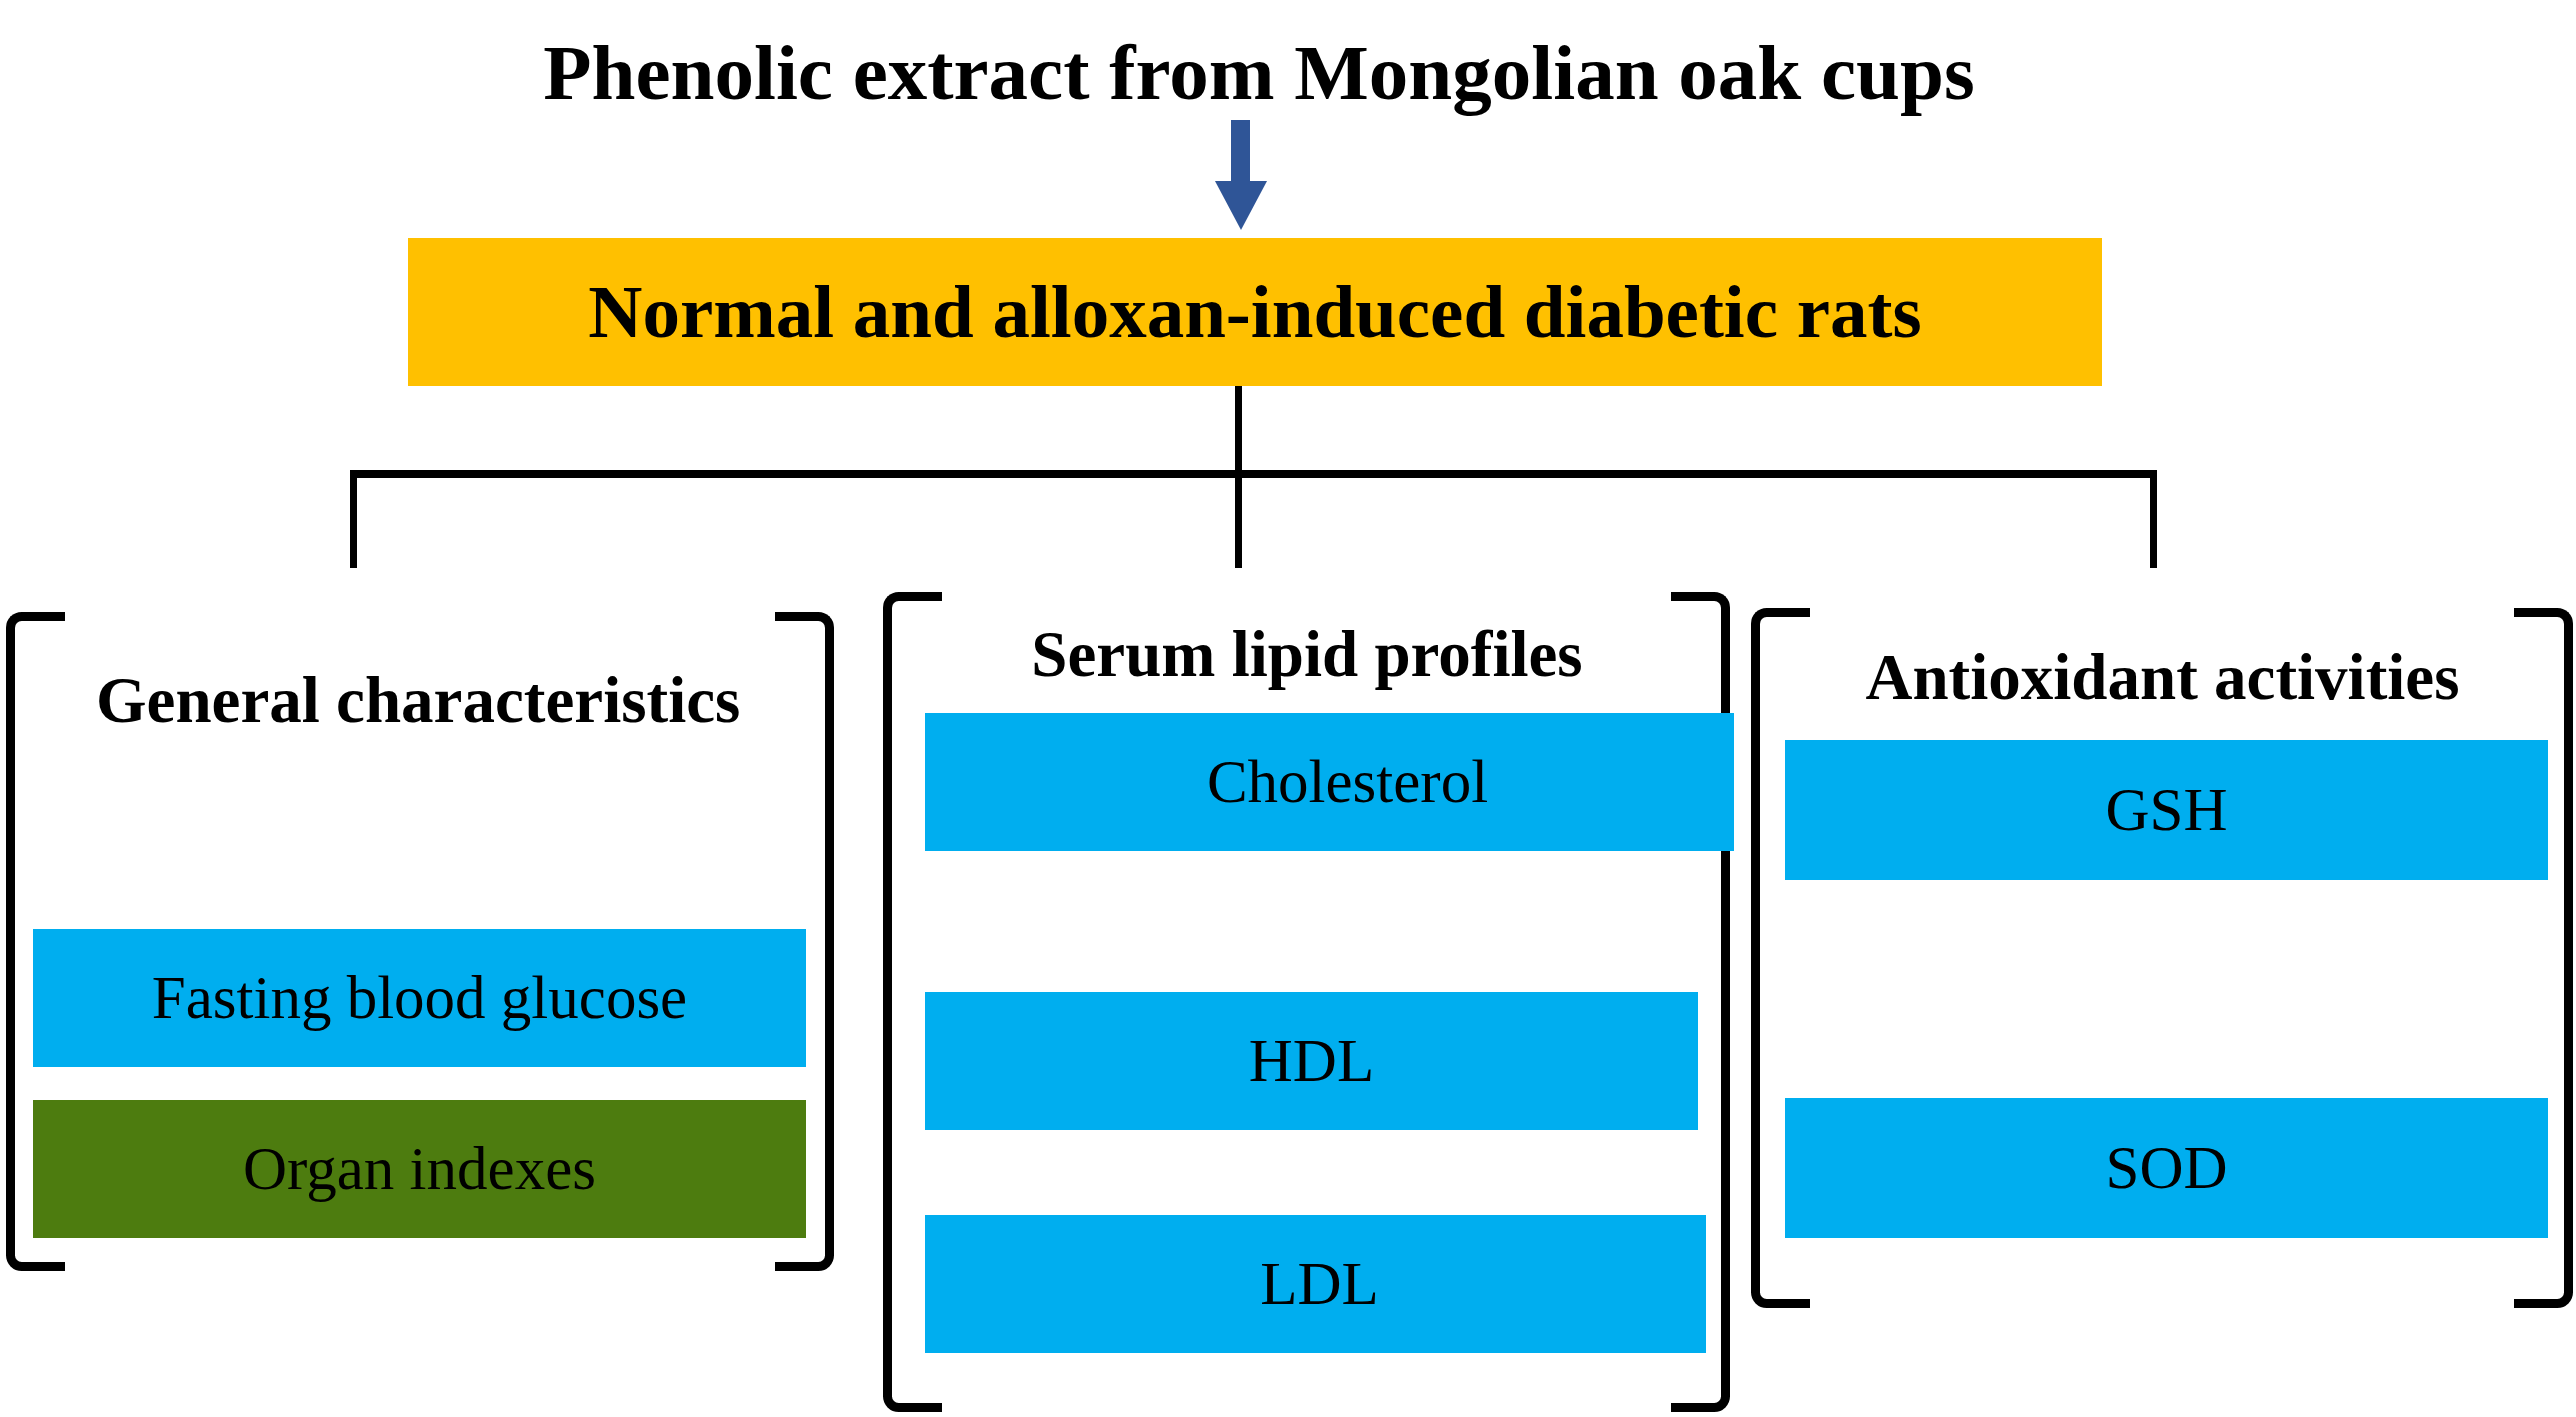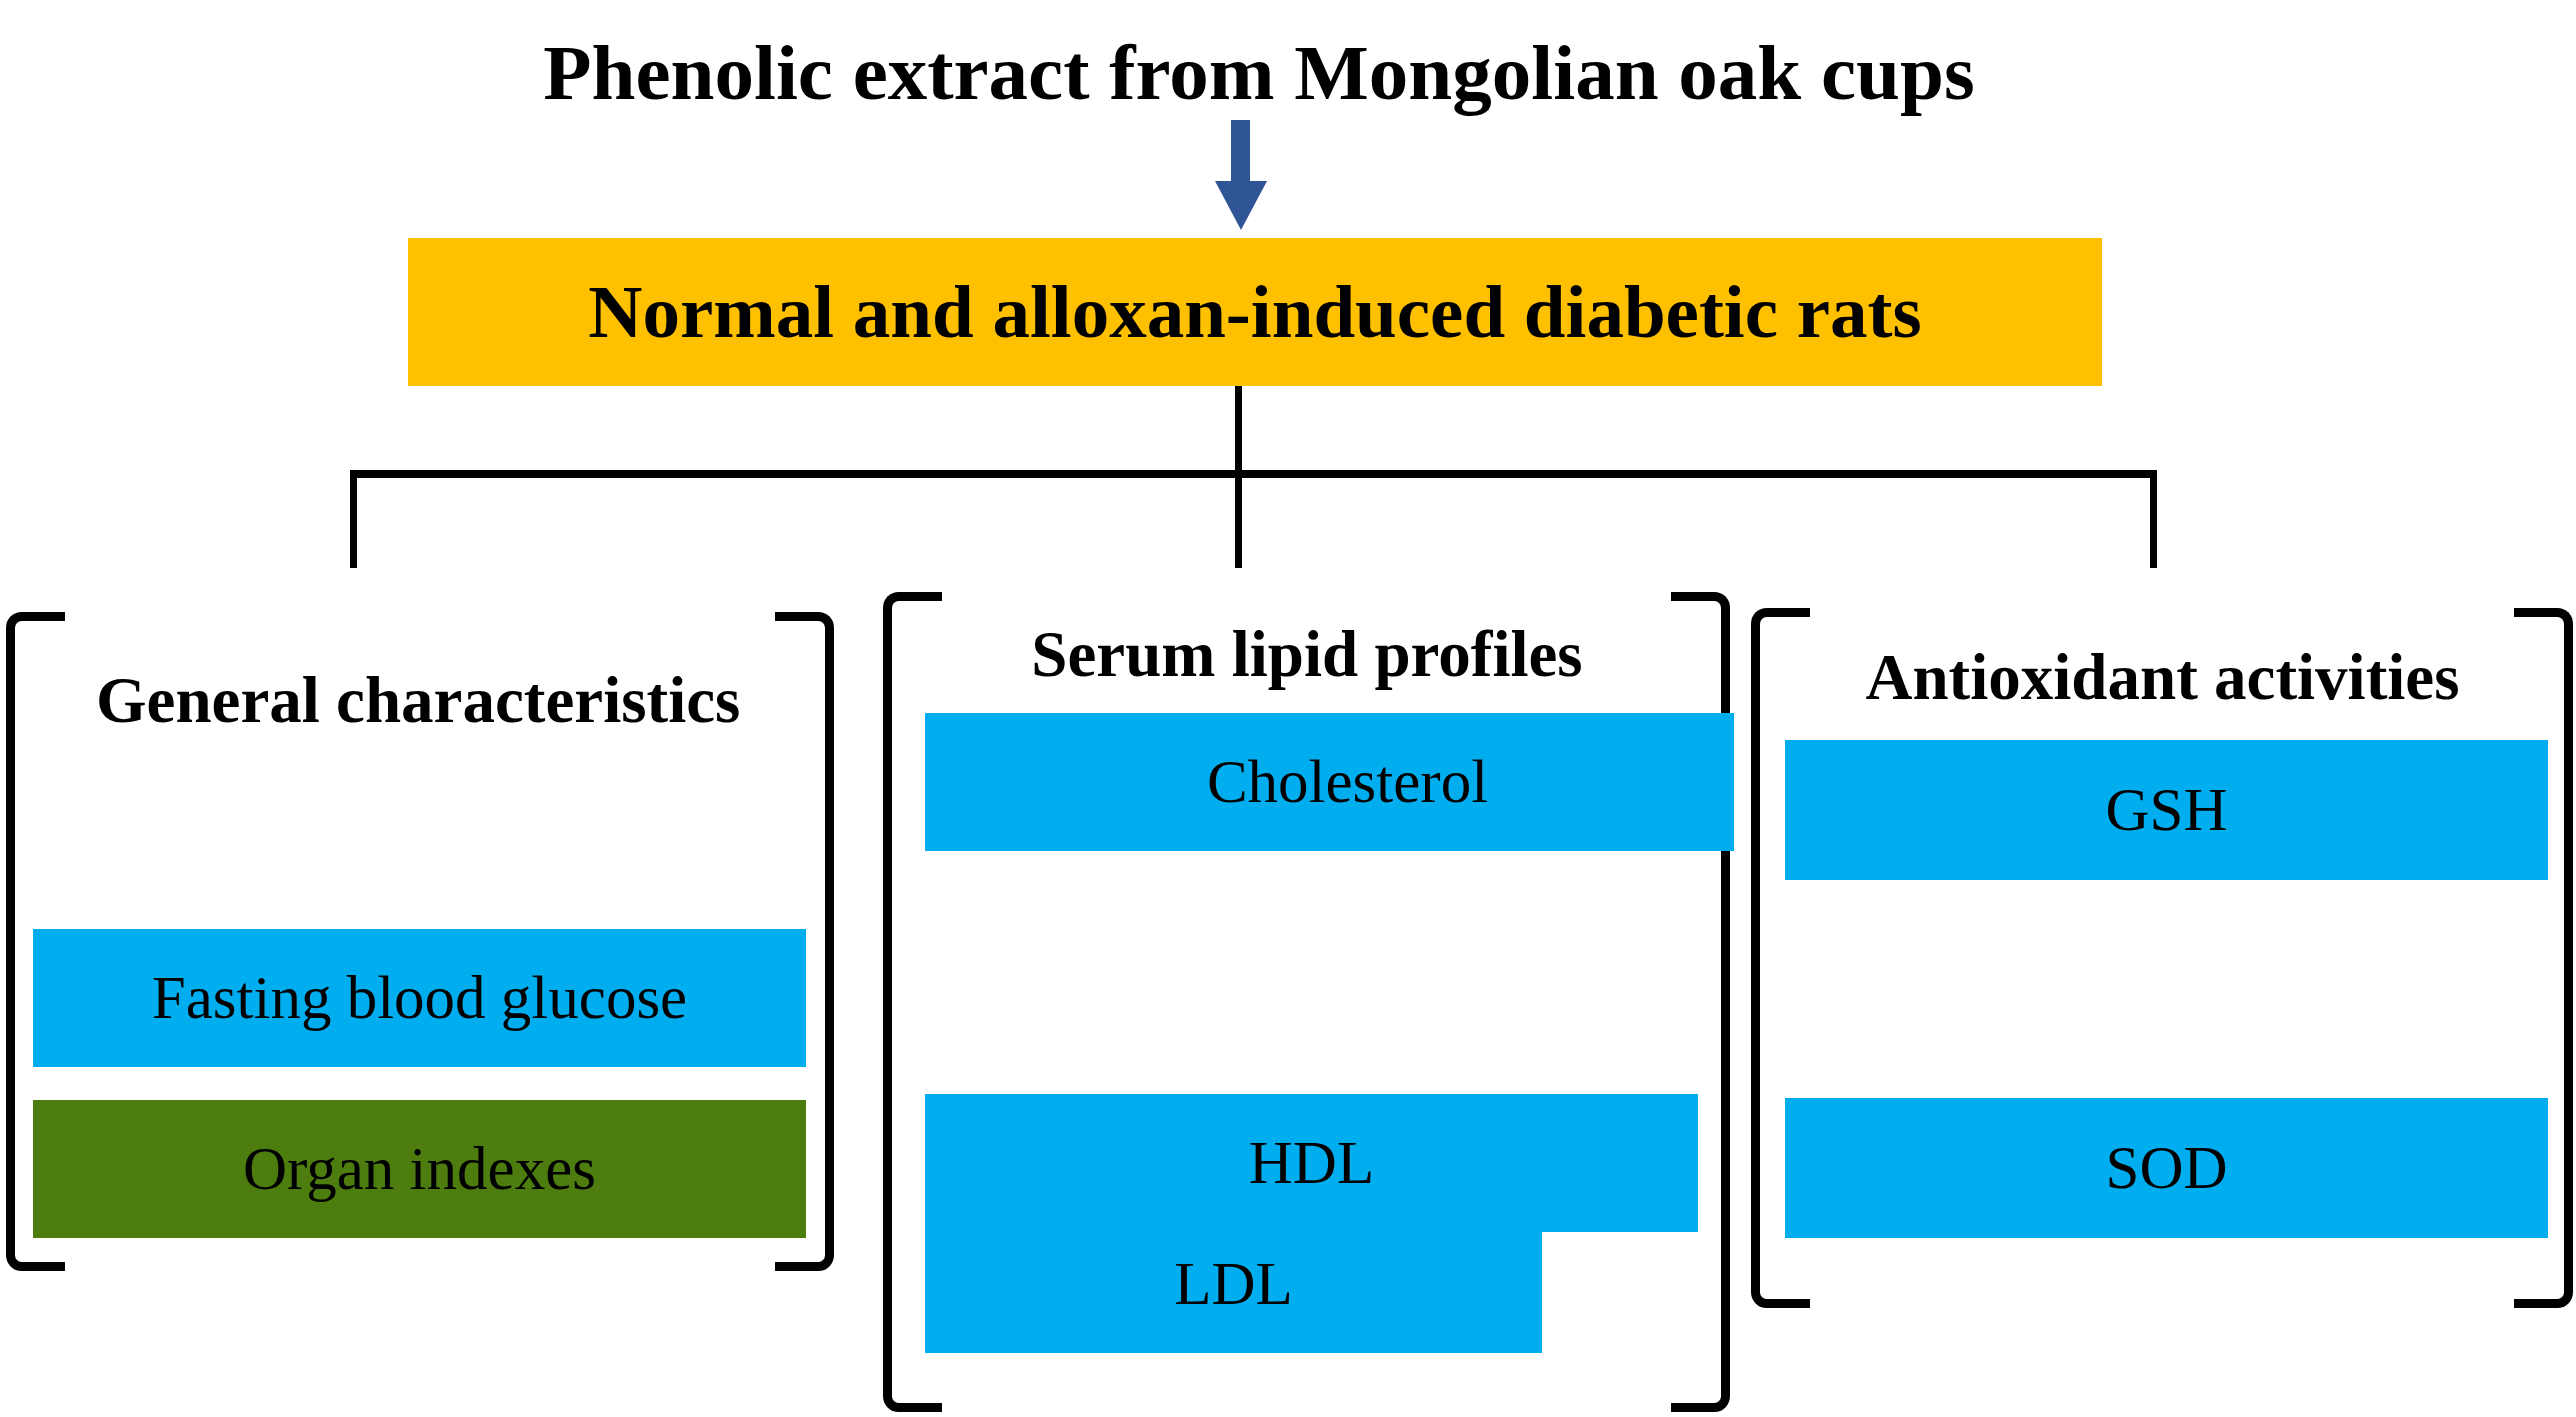--- a/index.html
+++ b/index.html
@@ -82,22 +82,22 @@
   <div class="bracket bk-l" style="left:5.9px;top:612px;height:659px;"></div>
   <div class="bracket bk-r" style="left:775px;top:612px;height:659px;"></div>
   <div class="hdr" style="left:19.7px;top:654px;width:797px;">General characteristics</div>
   <div class="node" style="left: 33px; top: 929px; width: 773px; height: 138px; background-color: rgb(0, 174, 239);">Fasting blood glucose</div>
   <div class="node" style="left: 33px; top: 1100px; width: 773px; height: 138px; background-color: #4d7c0f;">Organ indexes</div>
 
   <div class="bracket bk-l" style="left:883px;top:592px;height:820px;"></div>
   <div class="bracket bk-r" style="left:1671px;top:592px;height:820px;"></div>
   <div class="hdr" style="left:895px;top:608px;width:824px;">Serum lipid profiles</div>
   <div class="node" style="left: 925px; top: 713px; width: 773px; height: 138px; background-color: rgb(0, 174, 239); padding-left: 36px;">Cholesterol</div>
-  <div class="node" style="left: 925px; top: 1094px; width: 773px; height: 138px; background-color: rgb(0, 174, 239);">HDL</div>
-  <div class="node" style="left: 925px; top: 1215px; width: 617px; height: 138px; background-color: rgb(0, 174, 239);">LDL</div>
+  <div class="node" style="left: 925px; top: 992px; width: 773px; height: 138px; background-color: rgb(0, 174, 239);">HDL</div>
+  <div class="node" style="left: 925px; top: 1215px; width: 773px; height: 138px; background-color: rgb(0, 174, 239); padding-left: 8px;">LDL</div>
 
   <div class="bracket bk-l" style="left:1751px;top:608px;height:700px;"></div>
   <div class="bracket bk-r" style="left:2514px;top:608px;height:700px;"></div>
   <div class="hdr" style="left:1766px;top:631px;width:793px;">Antioxidant activities</div>
   <div class="node" style="left: 1785px; top: 740px; width: 763px; height: 140px; background-color: rgb(0, 174, 239);">GSH</div>
   <div class="node" style="left: 1785px; top: 1098px; width: 763px; height: 140px; background-color: rgb(0, 174, 239);">SOD</div>
 
 </div>
 
 

